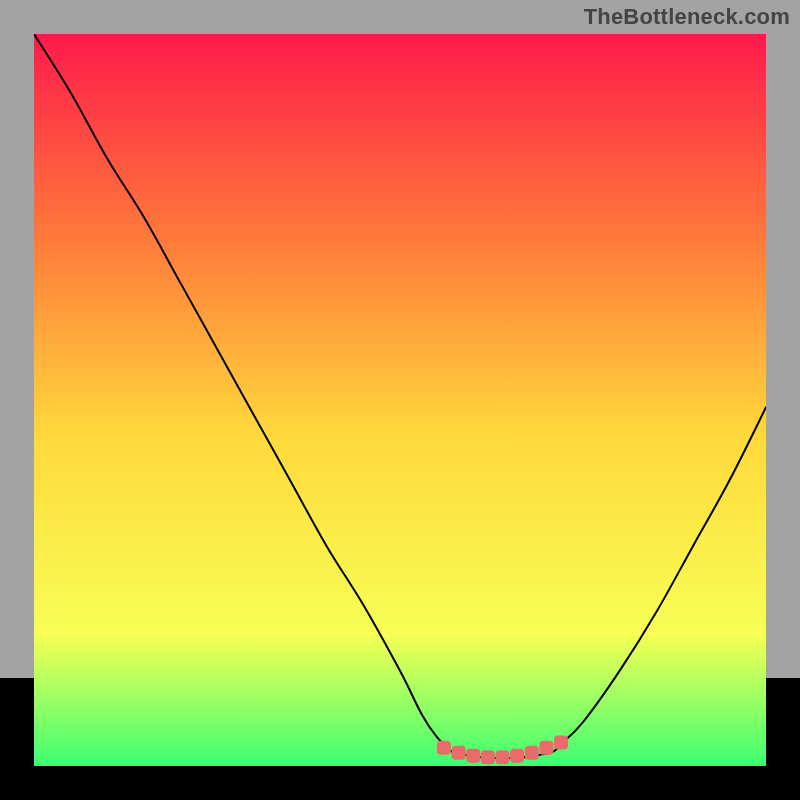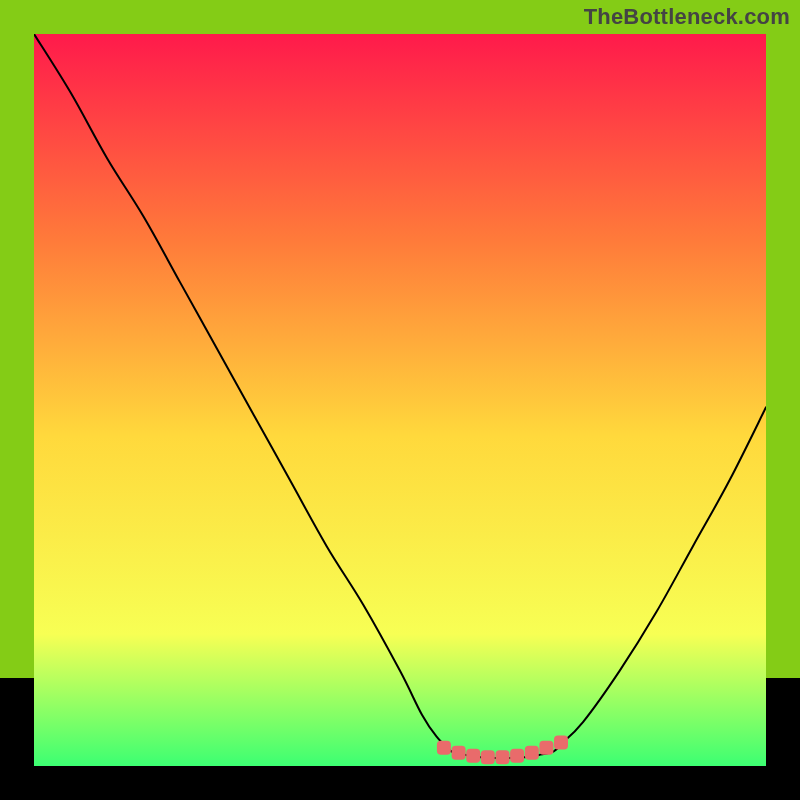--- a/index.html
+++ b/index.html
@@ -8,21 +8,21 @@
     width: 800px;
     height: 800px;
     background: #000;
     overflow: hidden;
     font-family: Arial, Helvetica, sans-serif;
   }
   .frame {
     position: relative;
     width: 800px;
     height: 678px;
-    background: #84cc16;
+    background: #a3a3a3;
   }
   .plot {
     position: absolute;
     left: 34px;
     top: 34px;
     width: 732px;
     height: 732px;
   }
   .watermark {
     position: absolute;

